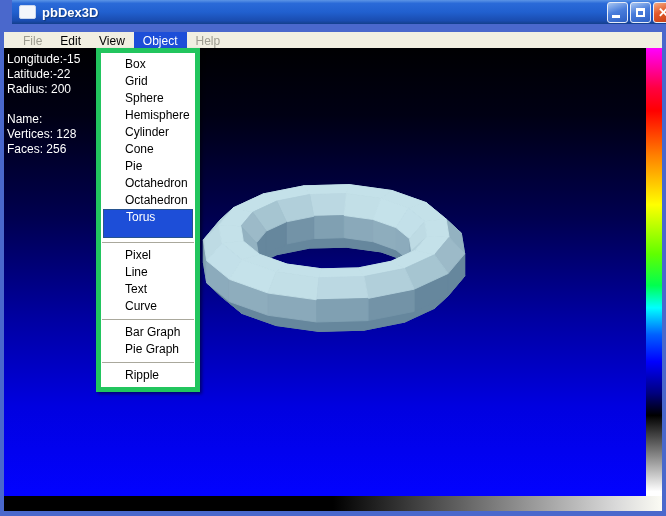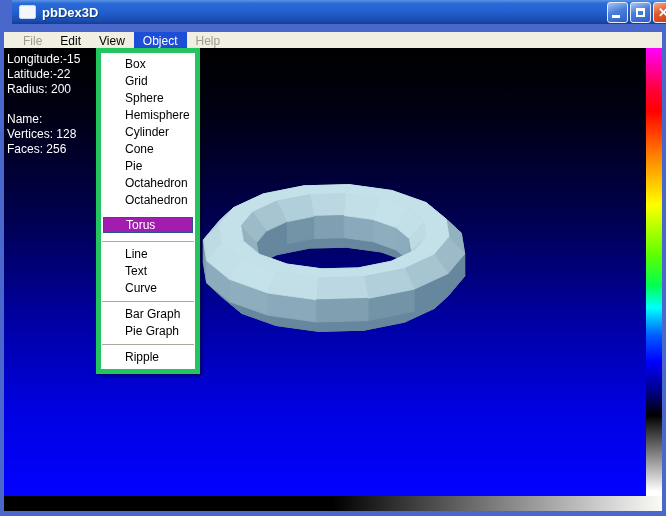--- a/index.html
+++ b/index.html
@@ -36,22 +36,22 @@
   .hbar{grid-column:1 / span 2;grid-row:2;}
 
   .info{position:absolute;left:3px;top:4px;color:#fff;font-size:12px;line-height:15px;white-space:pre;}
   .info div{min-height:15px;}
   .torus-svg{position:absolute;left:0;top:0;width:100%;height:100%;}
 
   
   .popup{position:absolute;left:96px;top:48px;width:104px;background:#fff;
     border:5px solid #22c55e;box-shadow:2px 2px 3px rgba(0,0,0,.45);padding:3px 0;z-index:10;}
   .pm-item{height:17px;line-height:17px;padding-left:24px;font-size:12px;color:#000;cursor:pointer;}
-  .pm-item.selected{background:#a21caf;color:#fff;margin:8px 2px;padding-left:22px;
-    border:1px solid #27538f;height:16px;line-height:15px;}
+  .pm-item.selected{background:#1d4ed8;color:#fff;margin:0 2px;padding-left:22px;
+    border:1px solid #27538f;height:29px;line-height:15px;}
   .pm-sep{border-top:1px solid #aaa89c;margin:4px 1px;}
 </style>
 </head>
 <body>
 
 <div class="window">
 
   <div class="titlebar">
     <div class="app-icon"></div>
     <div class="title-text">pbDex3D</div>
@@ -219,20 +219,21 @@
       <div class="pm-item">Grid</div>
       <div class="pm-item">Sphere</div>
       <div class="pm-item">Hemisphere</div>
       <div class="pm-item">Cylinder</div>
       <div class="pm-item">Cone</div>
       <div class="pm-item">Pie</div>
       <div class="pm-item">Octahedron</div>
       <div class="pm-item">Octahedron</div>
       <div class="pm-item selected">Torus</div>
       <div class="pm-sep"></div>
+      <div class="pm-item">Pixel</div>
       <div class="pm-item">Line</div>
       <div class="pm-item">Text</div>
       <div class="pm-item">Curve</div>
       <div class="pm-sep"></div>
       <div class="pm-item">Bar Graph</div>
       <div class="pm-item">Pie Graph</div>
       <div class="pm-sep"></div>
       <div class="pm-item">Ripple</div>
     </div>
 

